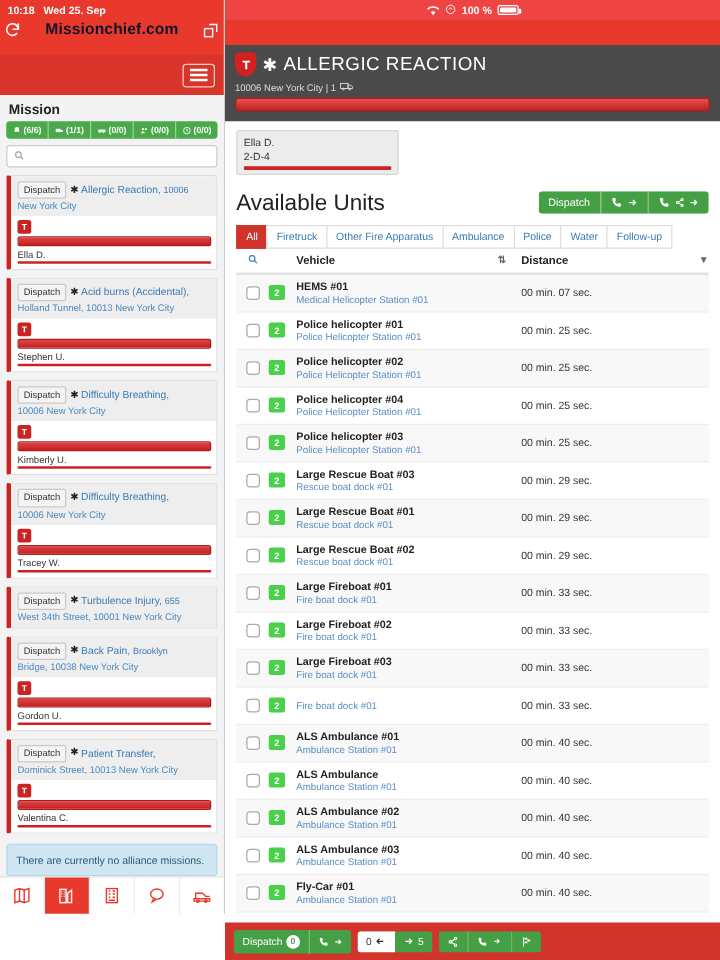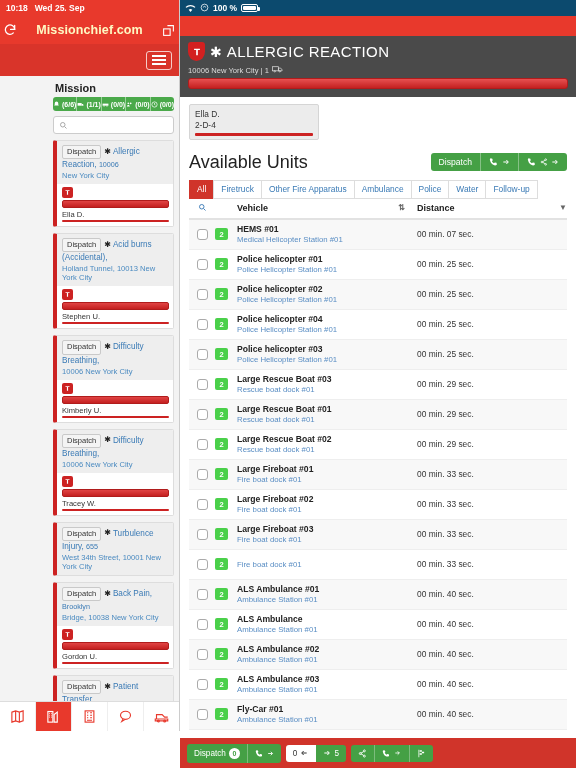--- a/index.html
+++ b/index.html
@@ -20,38 +20,38 @@
     border-right: 1px solid #ccc;
   }
   .status-bar {
     height: 16px; background: #e8392c;
     display: flex; align-items: center;
     padding: 0 6px; color: #fff; font-size: 8.5px; font-weight: bold;
     gap: 7px; flex: 0 0 auto;
   }
   .left-titlebar {
     height: 28px; background: #e8392c;
-    display: flex; align-items: center; justify-content: space-between;
-    padding: 0 2px; color: #fef9c3; flex: 0 0 auto;
+    display: flex; align-items: flex-start; justify-content: space-between;
+    padding: 0 2px; color: #0f172a; flex: 0 0 auto;
   }
   .left-title { font-size: 12.5px; font-weight: bold; letter-spacing: .1px; }
   .icon-btn { width: 16px; height: 16px; display: flex; align-items: center; justify-content: center; }
   .subbar {
     height: 32px; background: #d9342a;
     display: flex; align-items: center; justify-content: flex-end;
     padding: 0 7px; flex: 0 0 auto;
   }
   .hamburger {
     width: 26px; height: 19px; border: 1px solid rgba(255,255,255,.75);
     border-radius: 3px; display: flex; flex-direction: column;
     align-items: center; justify-content: center; gap: 2.5px;
   }
   .hamburger i { display: block; width: 14px; height: 1.7px; background: #fff; }
 
-  .left-body { flex: 1 1 auto; overflow: hidden; background: #f3f3f3; padding: 0 5px; position: relative; margin-left: 48px; }
+  .left-body { flex: 1 1 auto; overflow: hidden; background: #f3f3f3; padding: 0 5px; position: relative; }
   .mission-heading { font-size: 11px; font-weight: bold; color: #222; padding: 6px 2px 3px; }
   .badge-row {
     display: flex; background: #4aa94a; border-radius: 3px; overflow: hidden;
     height: 14px; align-items: stretch;
   }
   .badge {
     flex: 1 1 auto; display: flex; align-items: center; justify-content: center;
     gap: 2px; color: #fff; font-size: 7px; font-weight: bold;
     border-right: 1px solid rgba(255,255,255,.45);
   }
@@ -107,22 +107,22 @@
   .ltab {
     flex: 1 1 0; display: flex; align-items: center; justify-content: center;
     border-right: 1px solid #eee; color: #e8392c;
   }
   .ltab:last-child { border-right: 0; }
   .ltab.active { background: #e8392c; color: #fff; }
 
   
   .right-panel { flex: 1 1 auto; height: 768px; display: flex; flex-direction: column; background: #fff; position: relative; }
   .r-status {
-    height: 16px; background: #0c4a6e; display: flex; align-items: center;
-    justify-content: flex-start; padding: 0 5px; gap: 4px;
+    height: 16px; background: #ef4444; display: flex; align-items: center;
+    justify-content: center; padding: 0 5px; gap: 4px;
     color: #fff; font-size: 8.5px; font-weight: bold; flex: 0 0 auto;
   }
   .r-redgap { height: 20px; background: #e8392c; flex: 0 0 auto; }
   .r-header { background: #4a4a4a; padding: 6px 8px 8px; flex: 0 0 auto; }
   .r-title-row { display: flex; align-items: center; gap: 5px; }
   .r-shield {
     width: 17px; height: 19px; background: #d32020;
     border-radius: 3px 3px 50% 50%;
     display: flex; align-items: center; justify-content: center;
   }

